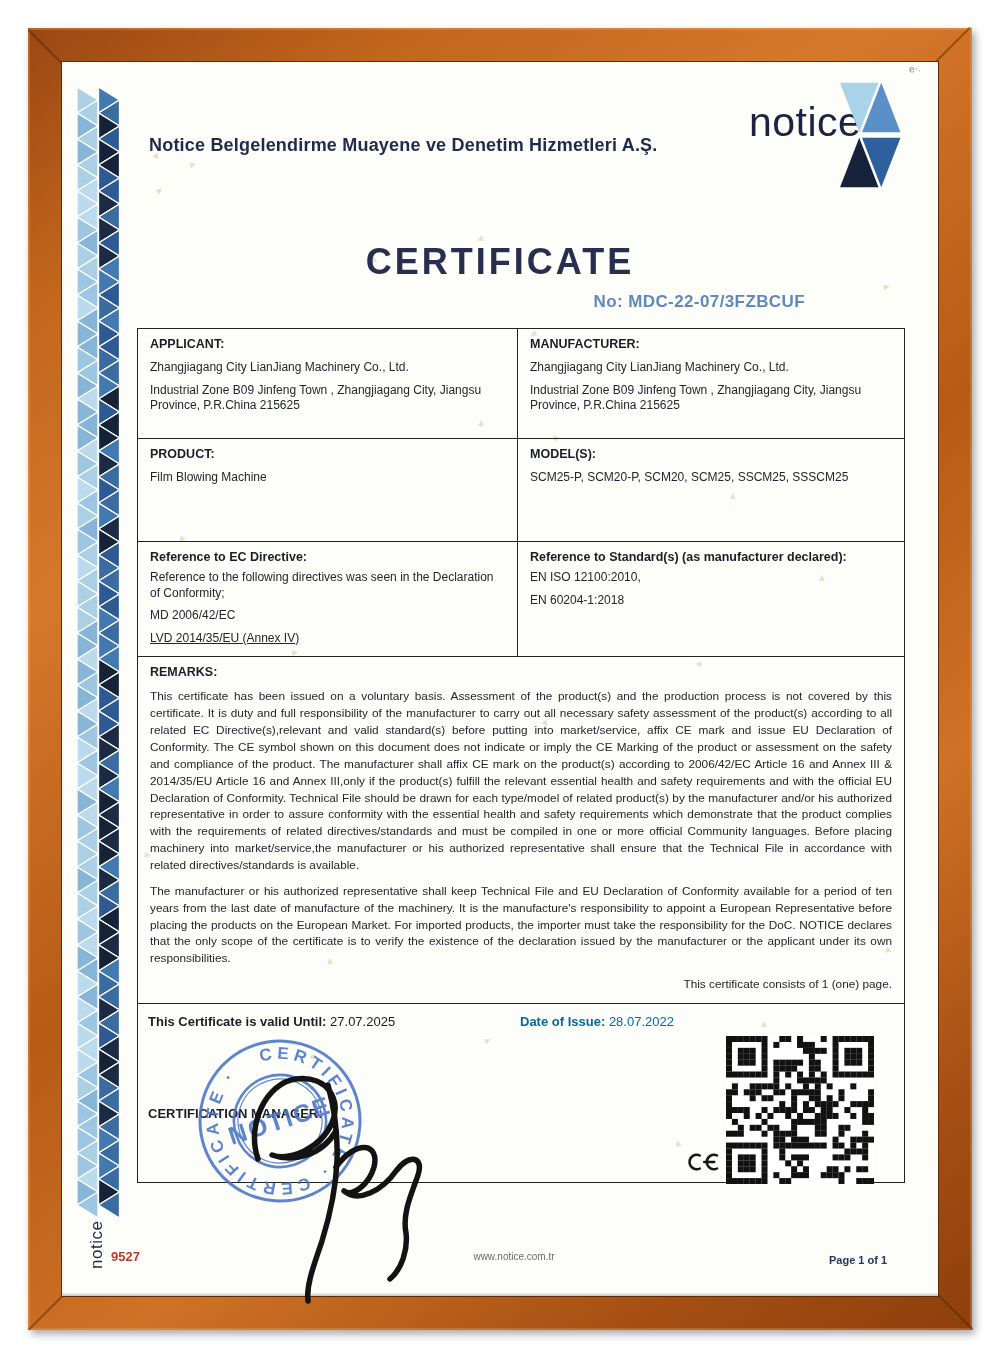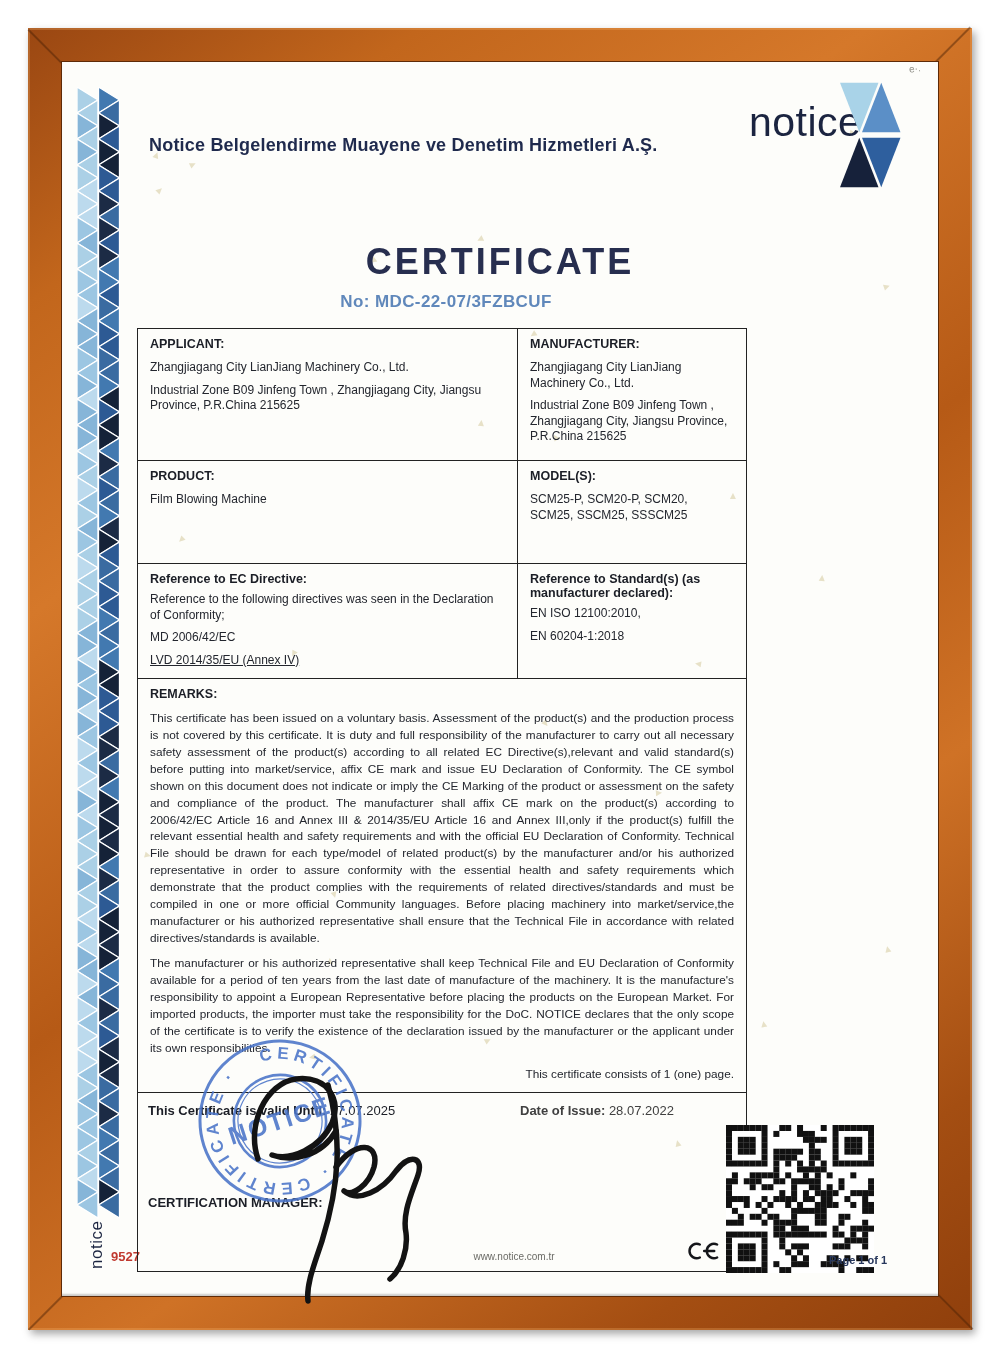--- a/index.html
+++ b/index.html
@@ -26,37 +26,37 @@
   .side-code{position:absolute;left:50px;top:1188px;font-size:13px;font-weight:bold;}
 
   
   .company{position:absolute;left:88px;top:74px;font-size:18px;font-weight:bold;color:#1f2a4d;letter-spacing:.2px;}
   .logotype{position:absolute;left:688px;top:38px;font-size:41px;color:#1b2440;letter-spacing:.5px;}
   .logo-tris{position:absolute;left:779px;top:20px;}
   .pencil{position:absolute;left:848px;top:2px;font-size:10px;color:#8f8f88;transform:rotate(-8deg);}
 
   .title{position:absolute;left:0;top:180px;width:878px;text-align:center;
     font-size:36px;font-weight:bold;letter-spacing:3px;color:#272e4f;}
-  .cert-no{position:absolute;left:17px;top:231px;width:736px;text-align:center;
+  .cert-no{position:absolute;left:8px;top:231px;width:736px;text-align:right;
     font-size:17px;font-weight:bold;letter-spacing:.4px;}
 
   
-  .cert-table{position:absolute;left:76px;top:267px;width:610px;border:1.6px solid #222;box-sizing:border-box;background:transparent;}
+  .cert-table{position:absolute;left:76px;top:267px;width:768px;border:1.6px solid #222;box-sizing:border-box;background:transparent;}
   .trow{display:flex;border-bottom:1.6px solid #222;box-sizing:border-box;}
   .cell{box-sizing:border-box;padding:8px 12px;font-size:12px;color:#23262e;}
   .cl{width:380px;border-right:1.6px solid #222;}
   .cr{flex:1;}
   .lab{font-weight:bold;font-size:12.5px;color:#1b1e26;margin-bottom:9px;}
   .ln{margin:0 0 7px 0;line-height:1.3;}
   .r1{min-height:110px;} .r2{min-height:103px;} .r3{min-height:86px;}
   .remarks .para{text-align:justify;line-height:1.43;margin:0 0 9px 0;font-size:11.8px;}
   .lastrow{border-bottom:none;min-height:178px;position:relative;width:100%;}
   .dates{position:absolute;left:10px;top:10px;font-size:13px;color:#1b1e26;}
   .dates b{font-weight:bold;}
-  .date-issue{position:absolute;left:382px;top:10px;font-size:13px;color:#404040;}
+  .date-issue{position:absolute;left:382px;top:10px;font-size:13px;color:#0369a1;}
   .manager{position:absolute;left:10px;top:102px;font-weight:bold;font-size:13px;color:#1b1e26;}
   .qr{position:absolute;left:588px;top:32px;}
   .ce{position:absolute;left:546px;top:146px;}
 
   
   .stampwrap{position:absolute;left:125px;top:966px;width:310px;height:260px;pointer-events:none;}
   .stamp{position:absolute;left:8px;top:8px;opacity:.88;}
   .sig{position:absolute;left:58px;top:36px;}
 
   .footer-site{position:absolute;left:76px;top:1190px;width:754px;text-align:center;font-size:10px;color:#6b6b66;}

